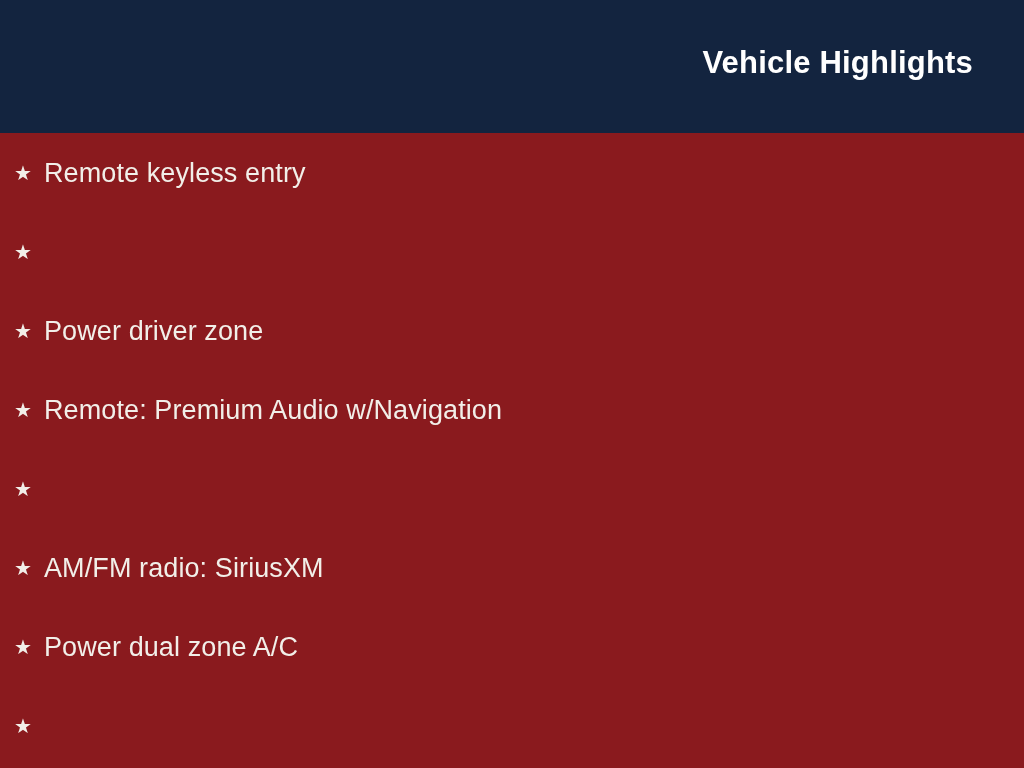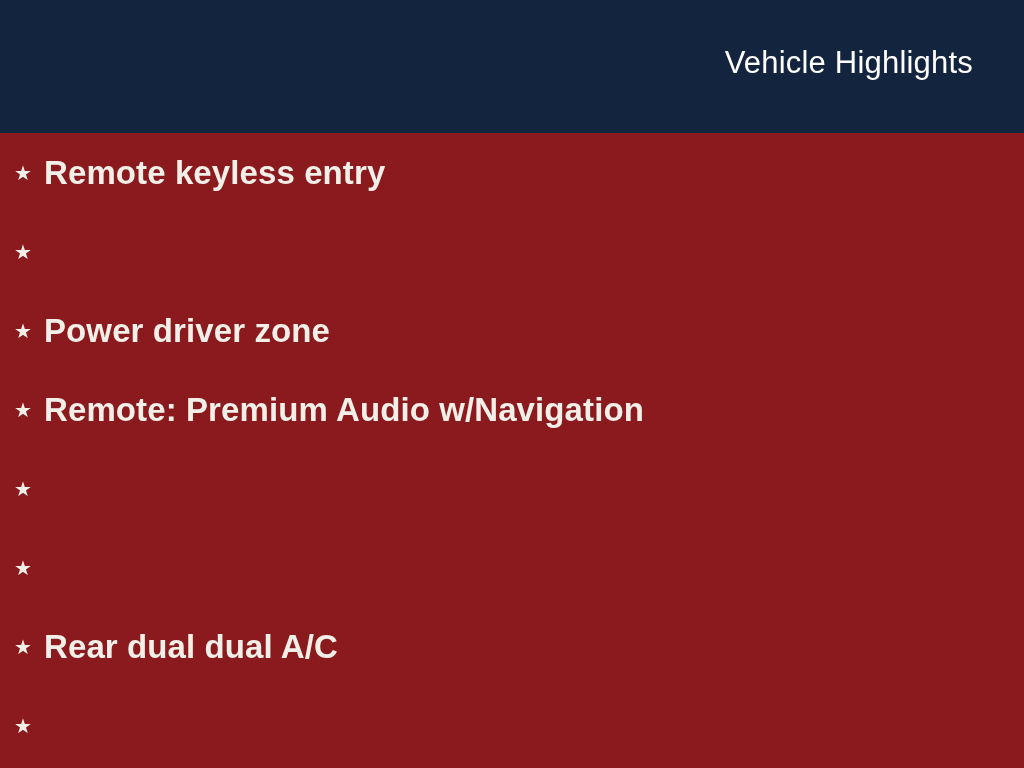--- a/index.html
+++ b/index.html
@@ -26,21 +26,21 @@
     width: 1024px;
     height: 133px;
     background: #13243f;
   }
   .header-title {
     position: absolute;
     right: 51px;
     top: 44px;
     color: #ffffff;
     font-size: 31px;
-    font-weight: normal;
+    font-weight: bold;
     letter-spacing: 0.2px;
     line-height: 38px;
     white-space: nowrap;
   }
   .body-area {
     position: absolute;
     left: 0;
     top: 133px;
     width: 1024px;
     height: 635px;
@@ -66,25 +66,24 @@
     flex: 0 0 auto;
     width: 30px;
     color: #f2efe9;
     font-size: 20px;
     line-height: 1;
     text-align: left;
   }
   .bullet-text {
     flex: 0 1 auto;
     color: #f2efe9;
-    font-size: 33px;
+    font-size: 27px;
     line-height: 34px;
     letter-spacing: 0.1px;
     white-space: nowrap;
-    font-weight: bold;
   }
 </style>
 </head>
 <body>
 
 <div class="slide">
 
   <div class="header-band">
     <div class="header-title">Vehicle Highlights</div>
   </div>
@@ -110,25 +109,26 @@
         <span class="bullet-star">★</span>
         <span class="bullet-text">Remote: Premium Audio w/Navigation</span>
       </li>
 
       <li class="bullet-item">
         <span class="bullet-star">★</span>
       </li>
 
       <li class="bullet-item">
         <span class="bullet-star">★</span>
+        <span class="bullet-text">AM/FM radio: SiriusXM</span>
       </li>
 
       <li class="bullet-item">
         <span class="bullet-star">★</span>
-        <span class="bullet-text">Rear dual dual A/C</span>
+        <span class="bullet-text">Power dual zone A/C</span>
       </li>
 
       <li class="bullet-item">
         <span class="bullet-star">★</span>
       </li>
 
     </ul>
   </div>
 
 </div>

